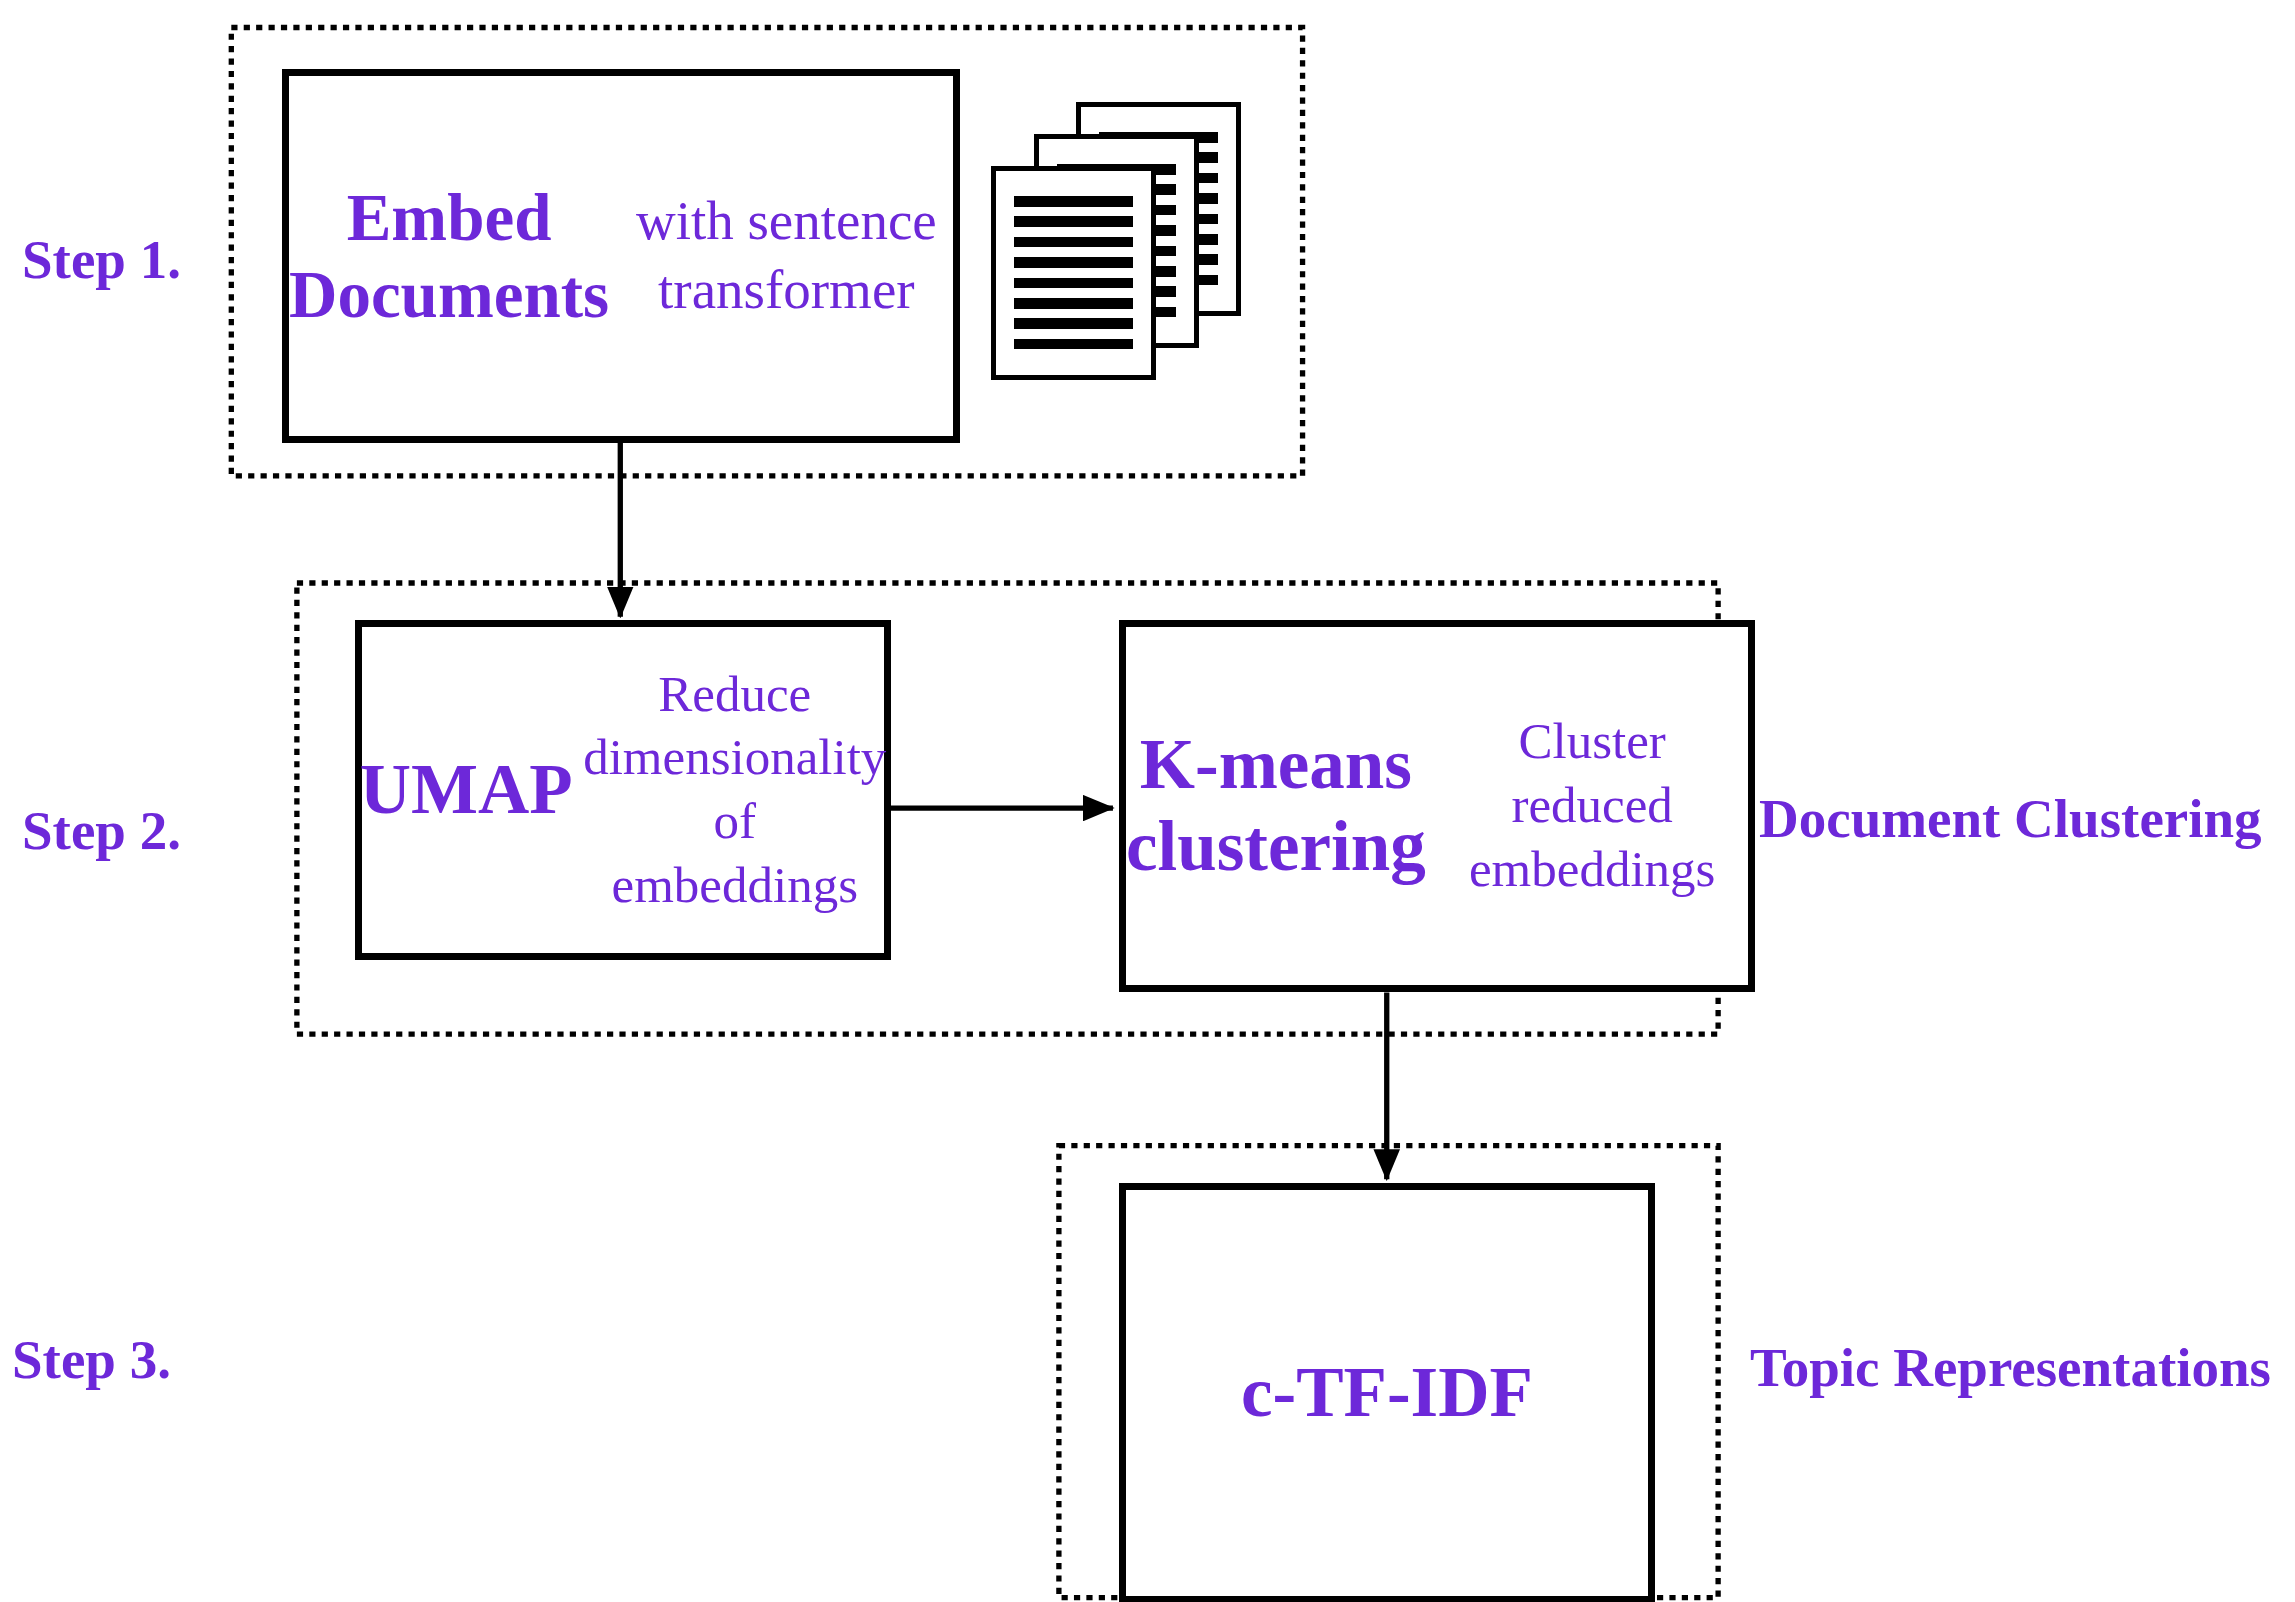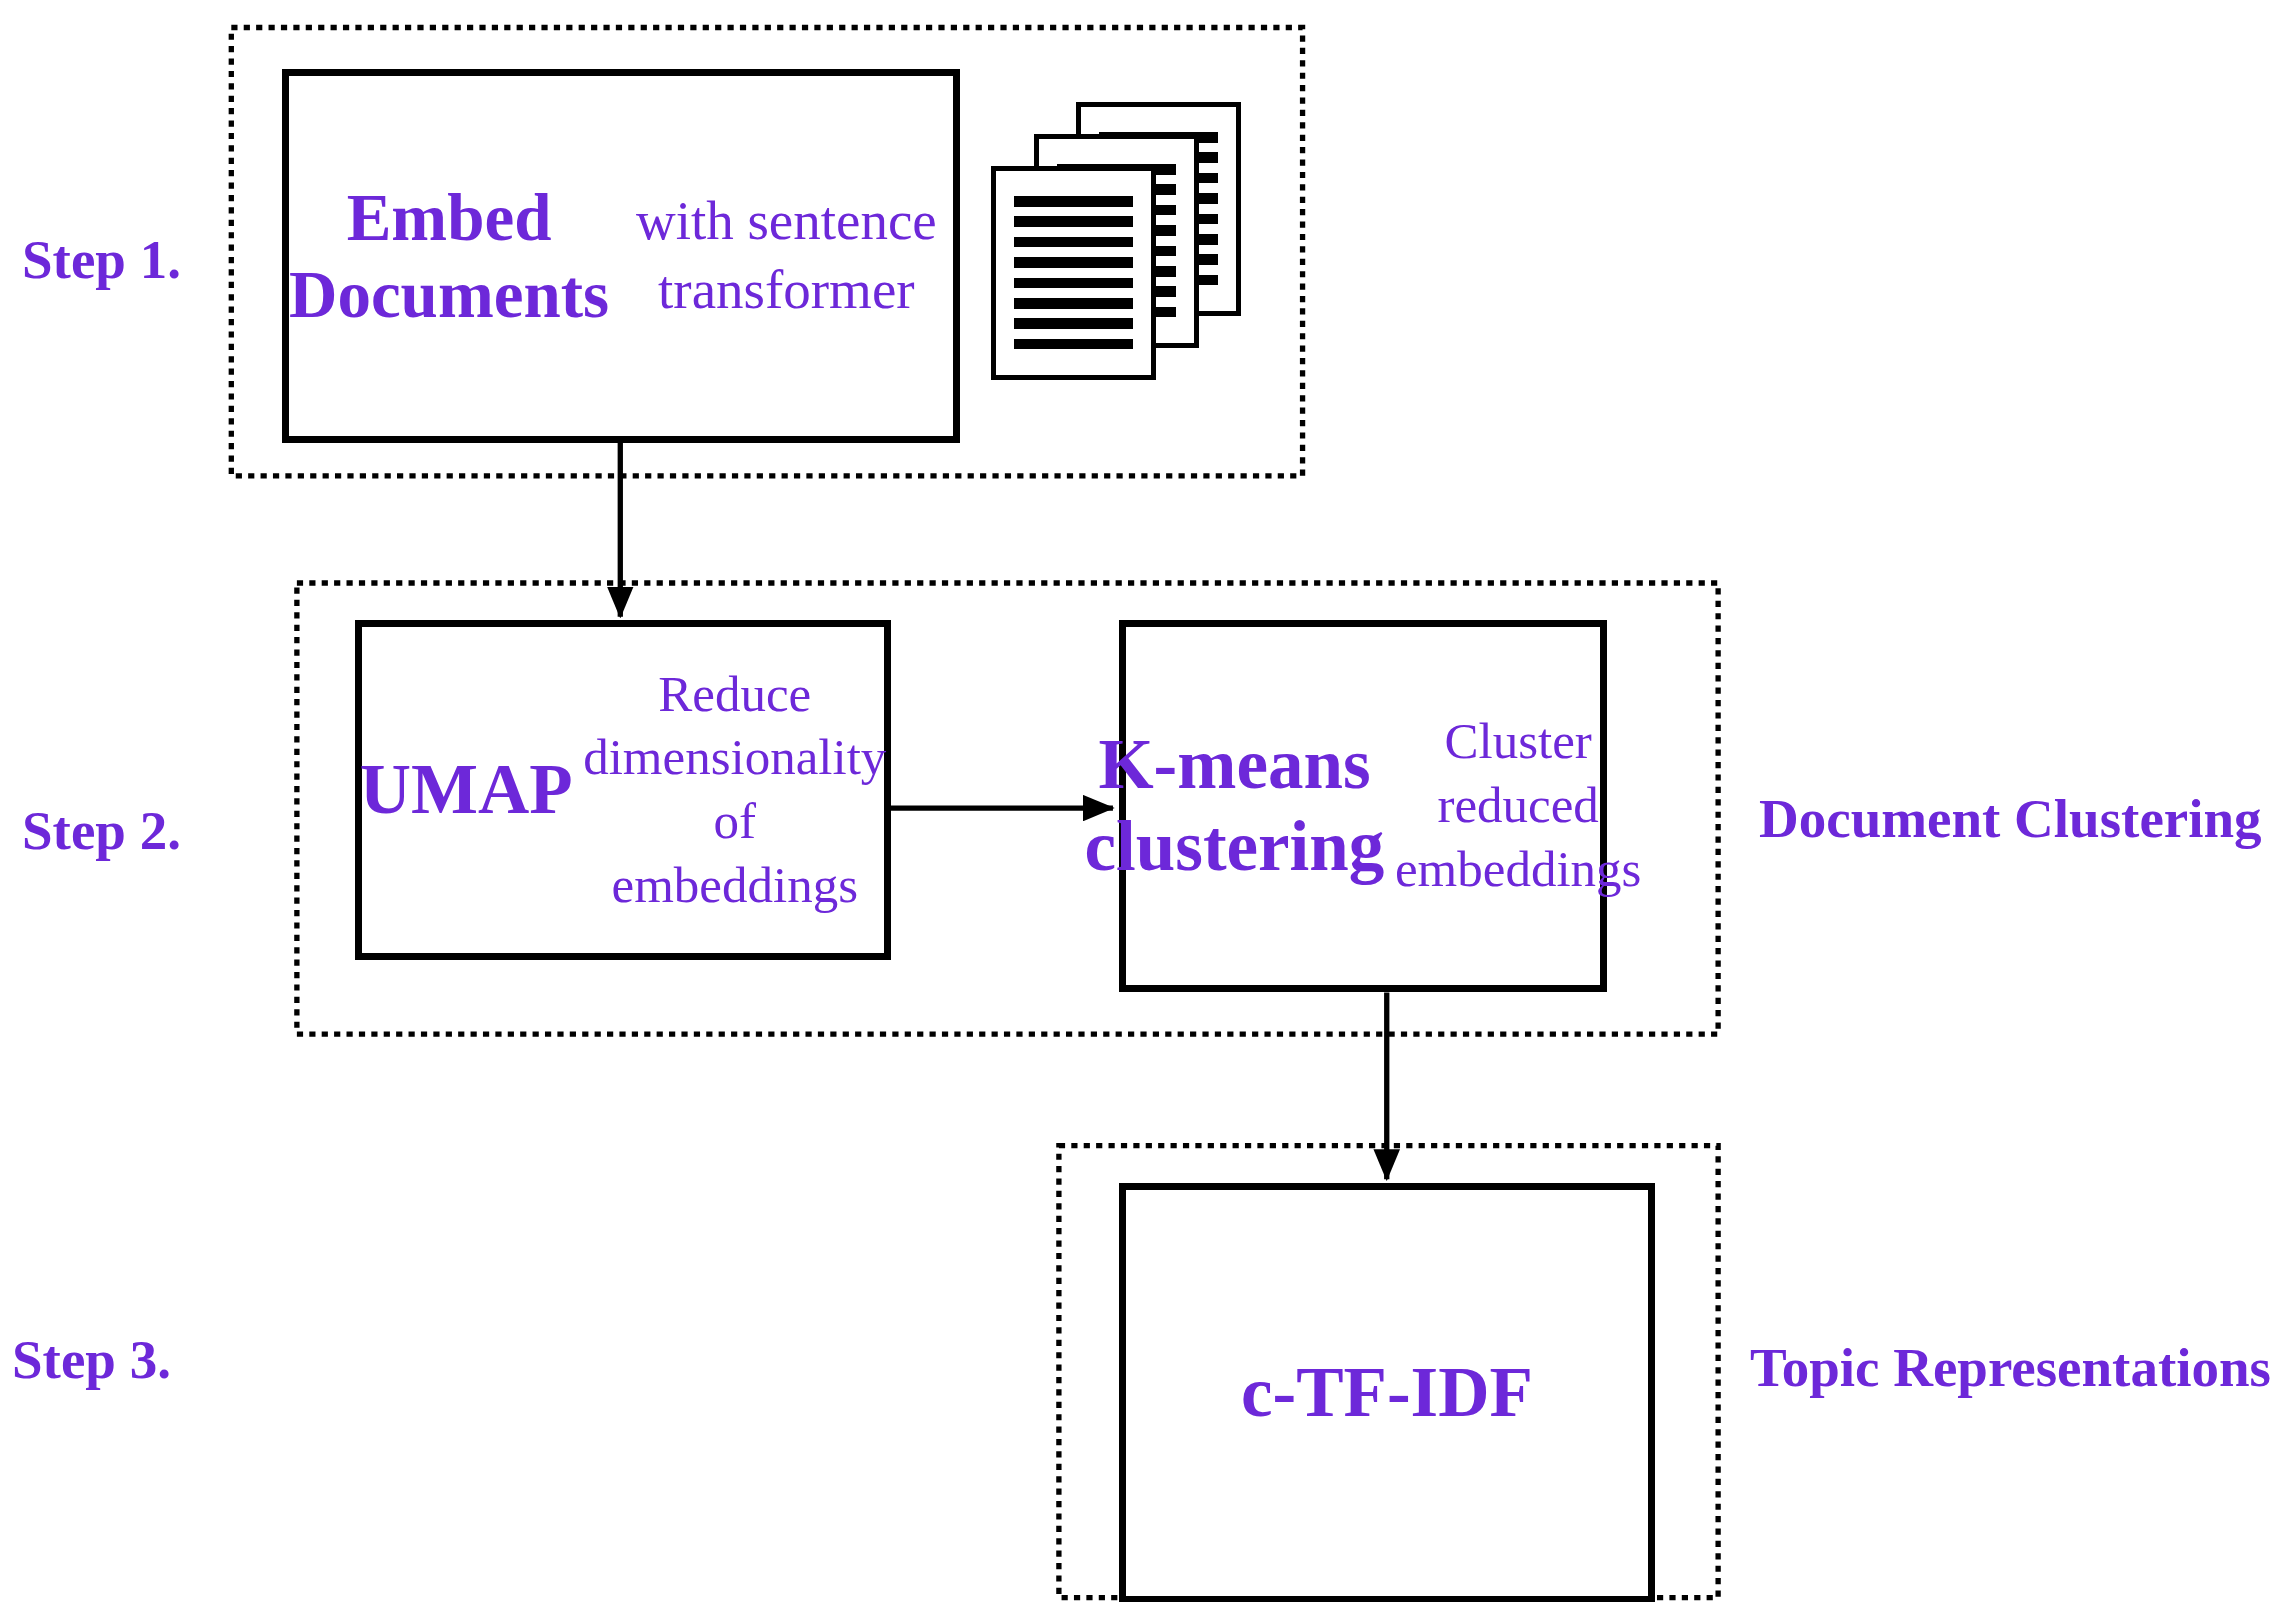--- a/index.html
+++ b/index.html
@@ -50,21 +50,21 @@
     line-height: 1.15;
   }
   .node-sub {
     white-space: pre-line;
     line-height: 1.25;
   }
   #embed-box   { left: 282px;  top: 69px;   width: 678px; height: 374px; }
   #embed-box .node-title { font-size: 67px; }
   #embed-box .node-sub   { font-size: 55px; }
   #umap-box    { left: 355px;  top: 620px;  width: 536px; height: 340px; }
-  #kmeans-box  { left: 1119px; top: 620px;  width: 488px; height: 372px; }
+  #kmeans-box  { left: 1119px; top: 620px;  width: 636px; height: 372px; }
   #ctfidf-box  { left: 1119px; top: 1183px; width: 536px; height: 420px; }
   #umap-box .node-title, #kmeans-box .node-title, #ctfidf-box .node-title { font-size: 71px; }
   #umap-box .node-sub,   #kmeans-box .node-sub,   #ctfidf-box .node-sub   { font-size: 51px; }
 
   .step-label, .stage-label {
     position: absolute;
     font-weight: bold;
     font-size: 55px;
     line-height: 1;
     white-space: nowrap;

